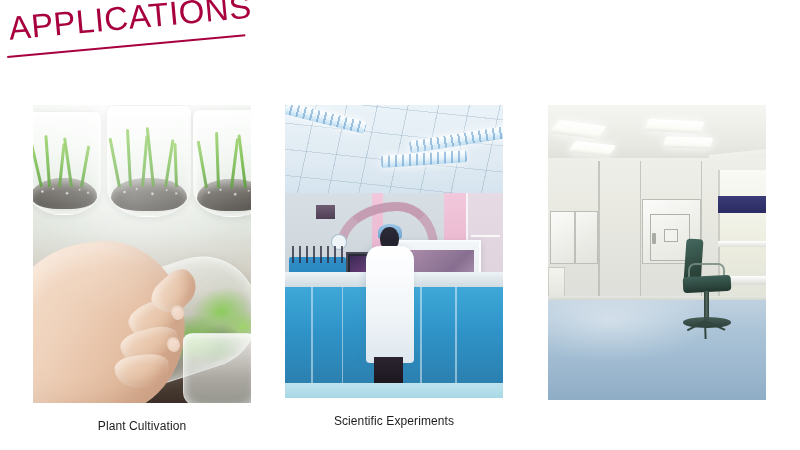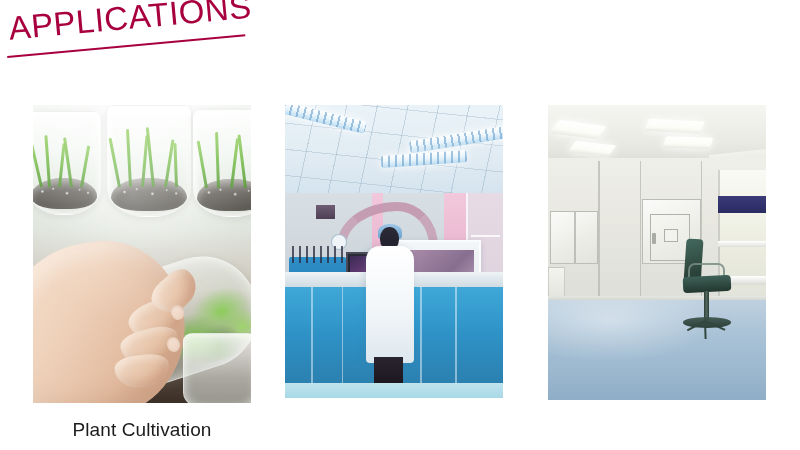--- a/index.html
+++ b/index.html
@@ -57,21 +57,21 @@
     overflow:hidden;
     background:#e9edf0;
   }
   .card-1 .photo { height:298px; }
   .card-2 .photo { height:293px; }
   .card-3 .photo { height:295px; }
 
   .caption {
     margin-top:16px;
     text-align:center;
-    font-size:19px;
+    font-size:12px;
     color:#1c1c1c;
     letter-spacing:0.1px;
   }
 
   
   .p1 {
     background:
       radial-gradient(ellipse 120% 70% at 50% 8%, rgba(255,255,255,0.95) 0%, rgba(255,255,255,0) 60%),
       linear-gradient(180deg, #f2f5f2 0%, #e8eee6 24%, #dfe4dc 42%, #cdc6bb 62%, #8d7d6e 82%, #5c4f45 100%);
   }
@@ -628,20 +628,21 @@
         <div class="cab-line" style="left:78%;"></div>
 
         <div class="person-cap"></div>
         <div class="person-head"></div>
         <div class="person-coat"></div>
         <div class="person-legs"></div>
         <div class="person-shoes"></div>
 
         <div class="floor2"></div>
       </div>
+      <div class="caption">Scientific Experiments</div>
     </div>
 
     <div class="card card-3">
       <div class="photo p3">
 
         <div class="p3-ceiling"></div>
         <div class="ceil-edge"></div>
         <div class="ceil-light cl1"></div>
         <div class="ceil-light cl2"></div>
         <div class="ceil-light cl3"></div>

